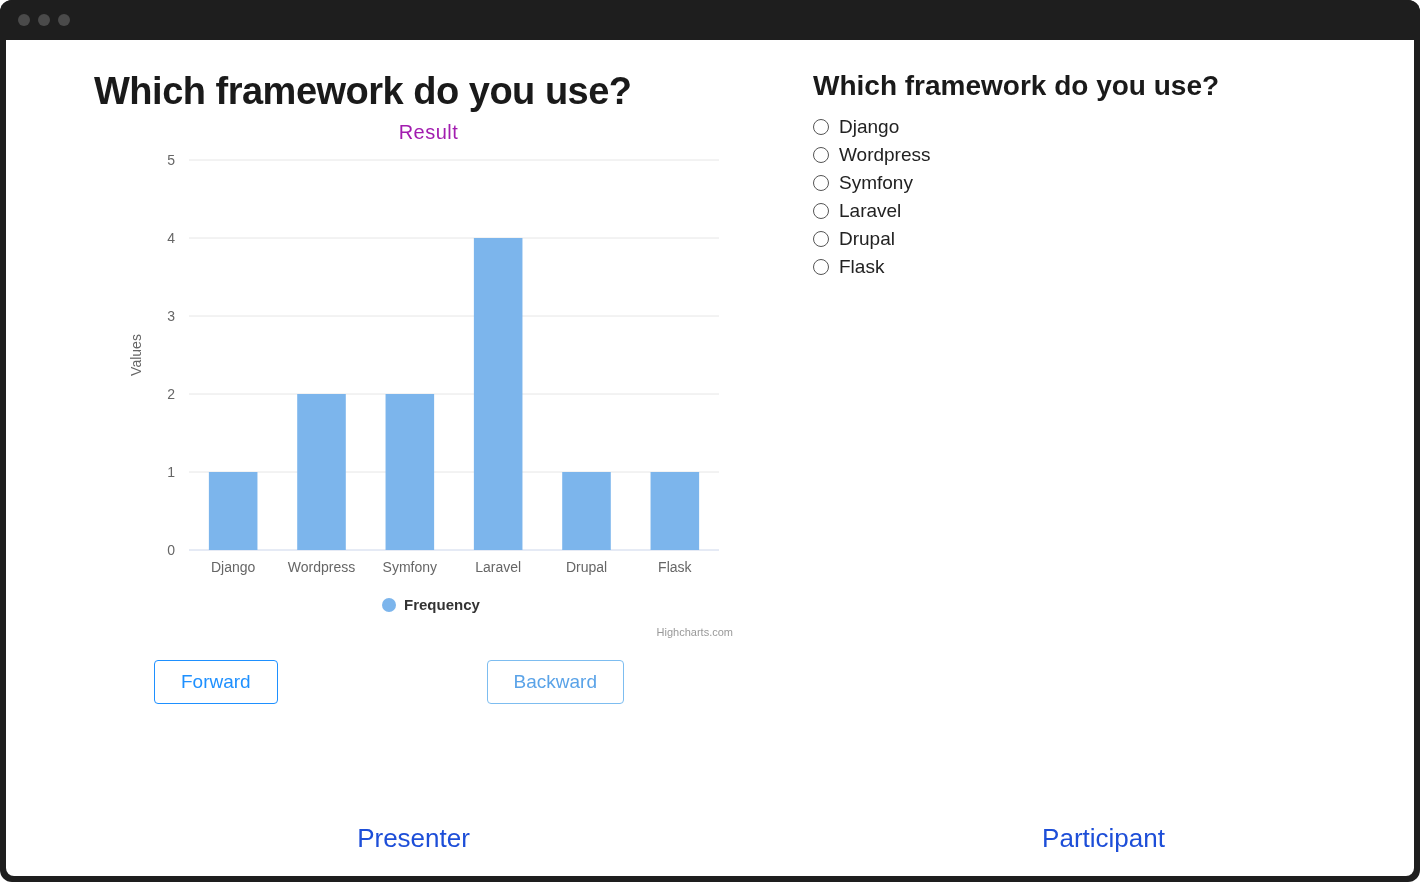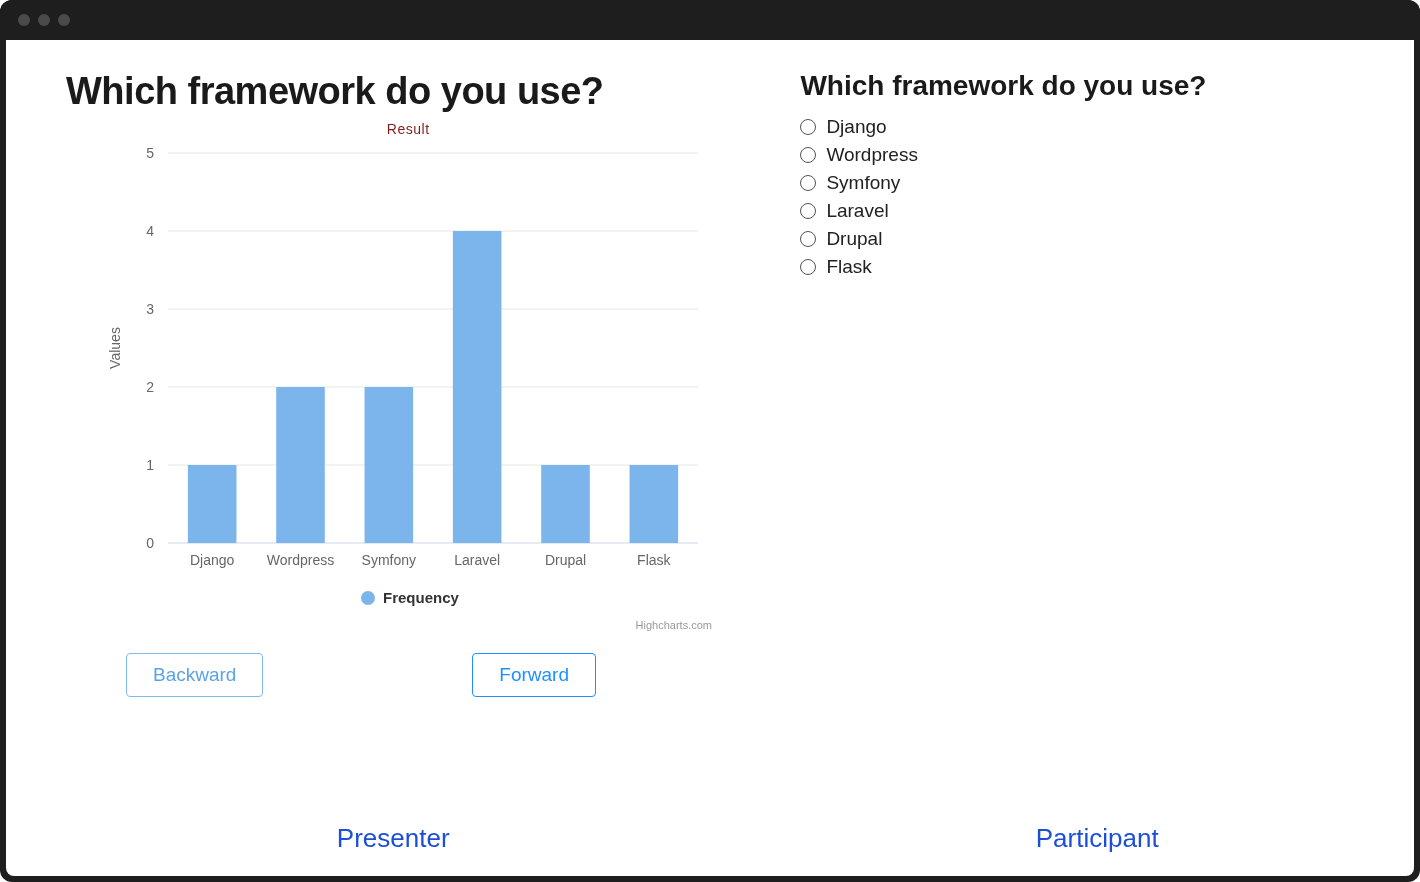--- a/index.html
+++ b/index.html
@@ -19,20 +19,21 @@
     padding-left: 18px;
     gap: 8px;
   }
   .dot { width: 12px; height: 12px; border-radius: 50%; background: #4a4a4a; }
   .content {
     position: absolute;
     top: 40px; left: 6px; right: 6px; bottom: 6px;
     background: #fff;
     border-radius: 0 0 8px 8px;
     display: flex;
+    padding-left: 28px;
   }
   .pane-left {
     flex: 0 0 55%;
     padding: 30px 30px 20px 60px;
     position: relative;
   }
   .pane-right {
     flex: 1;
     padding: 30px 40px 20px 20px;
     position: relative;
@@ -45,22 +46,22 @@
     margin-bottom: 8px;
   }
   .q-title-md {
     font-size: 28px;
     font-weight: 700;
     color: #1a1a1a;
     margin-bottom: 14px;
   }
   .chart-title {
     text-align: center;
-    font-size: 14px;
-    color: #7f1d1d;
+    font-size: 20px;
+    color: #a21caf;
     margin: 6px 0 6px 0;
     font-weight: 400;
     letter-spacing: 0.5px;
   }
   .chart-wrap {
     width: 620px;
     margin: 0 auto;
     position: relative;
   }
   svg.chart { display: block; }
@@ -162,22 +163,22 @@
         <svg width="620" height="30">
           <circle class="legend-dot" cx="270" cy="15" r="7"></circle>
           <text class="legend-text" x="285" y="20">Frequency</text>
         </svg>
         <svg width="620" height="18">
           <text class="credits" x="614" y="12">Highcharts.com</text>
         </svg>
       </div>
 
       <div class="nav-row">
+        <button class="nav-btn">Forward</button>
         <button class="nav-btn back">Backward</button>
-        <button class="nav-btn">Forward</button>
       </div>
 
       <div class="role-label">Presenter</div>
     </div>
 
     <div class="pane-right">
       <h2 class="q-title-md">Which framework do you use?</h2>
       <ul class="options" id="options-list">
           <li class="option-row">
             <span class="radio"></span>

